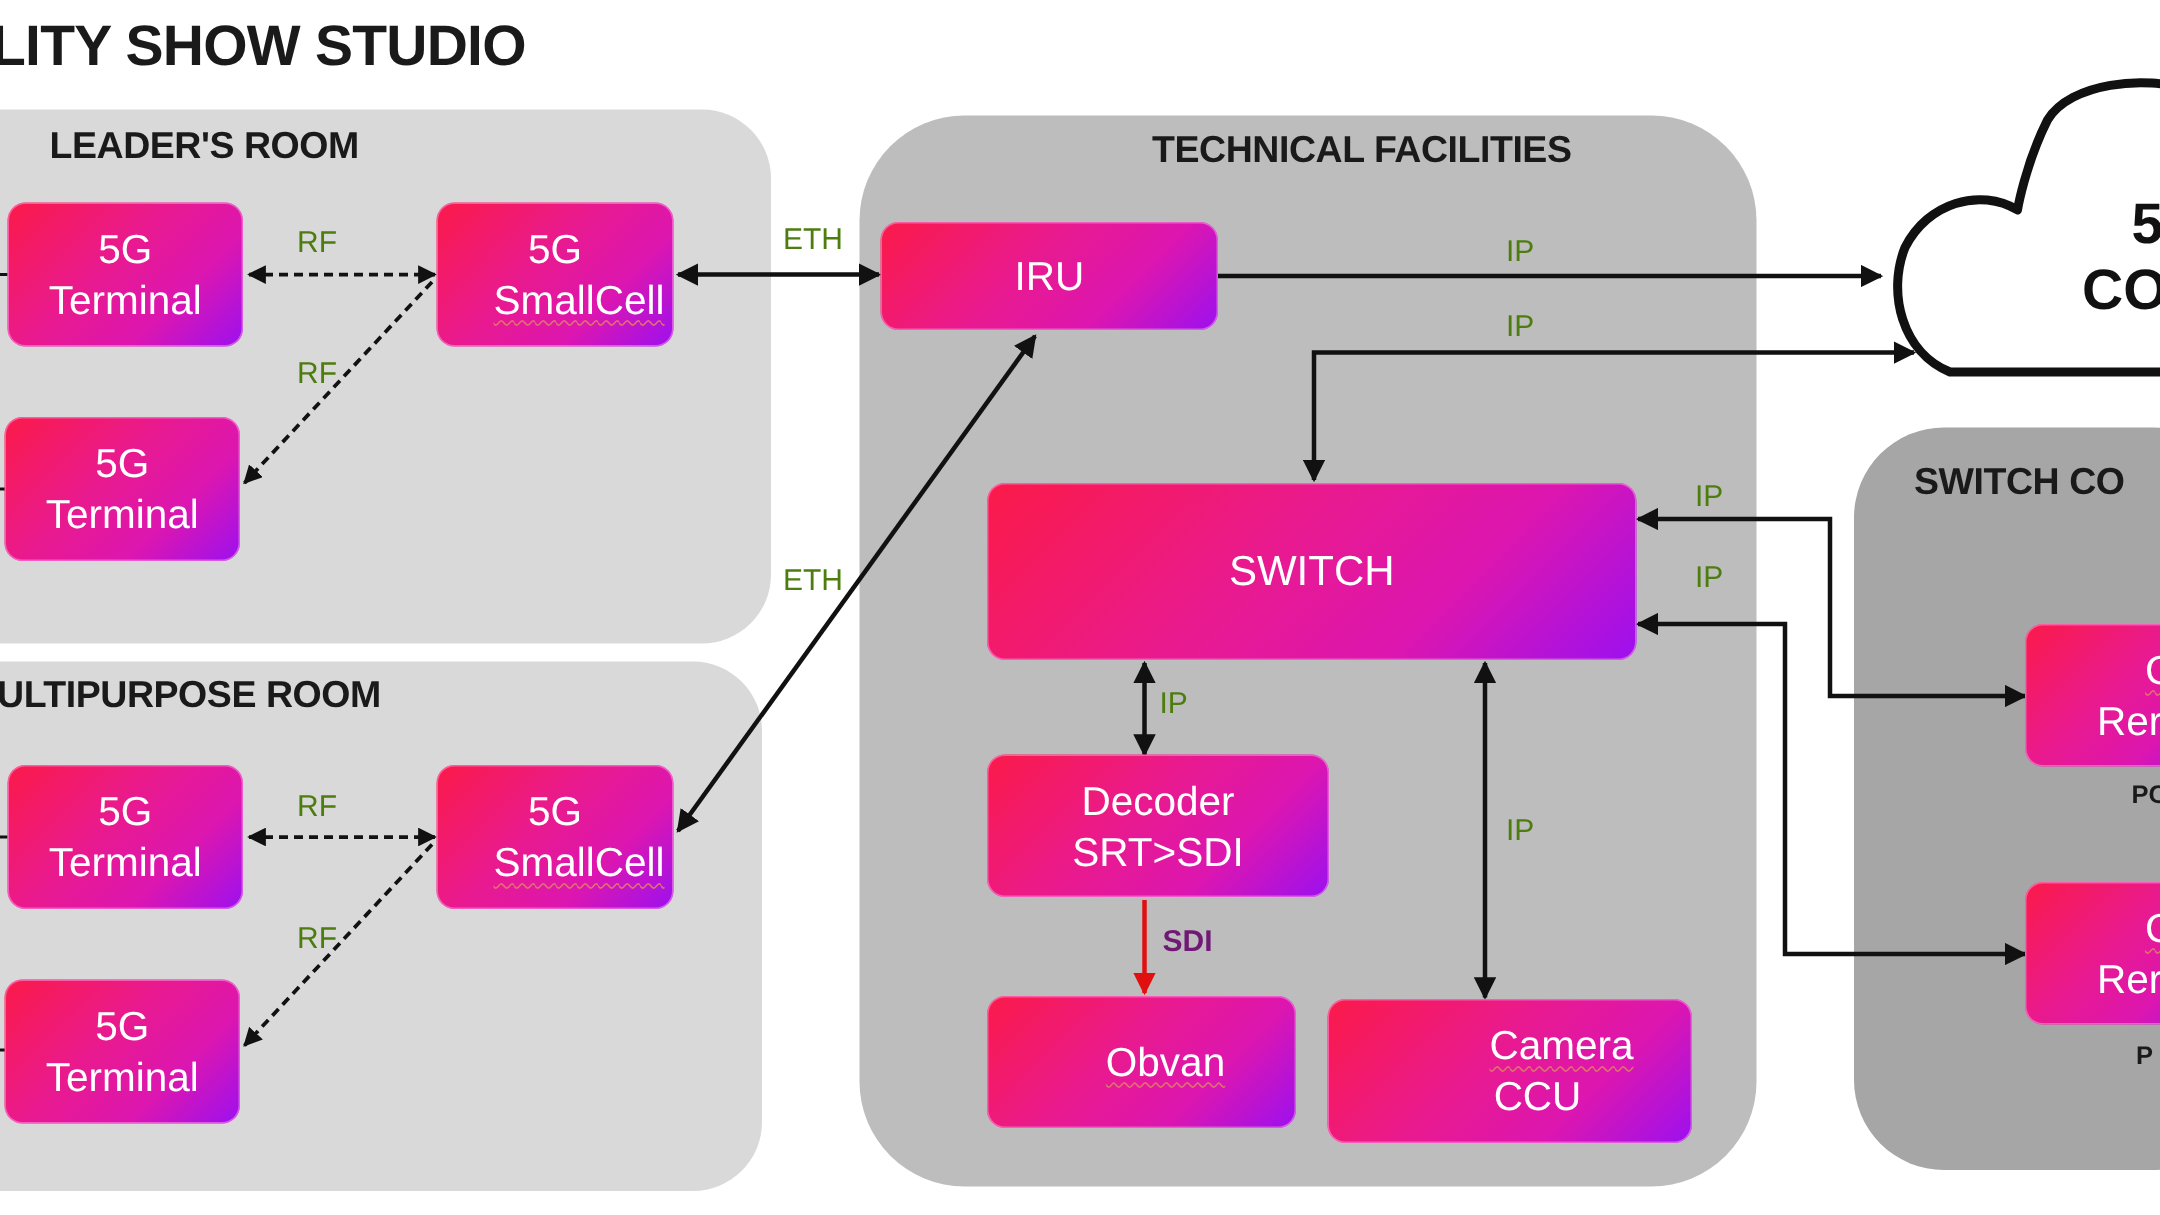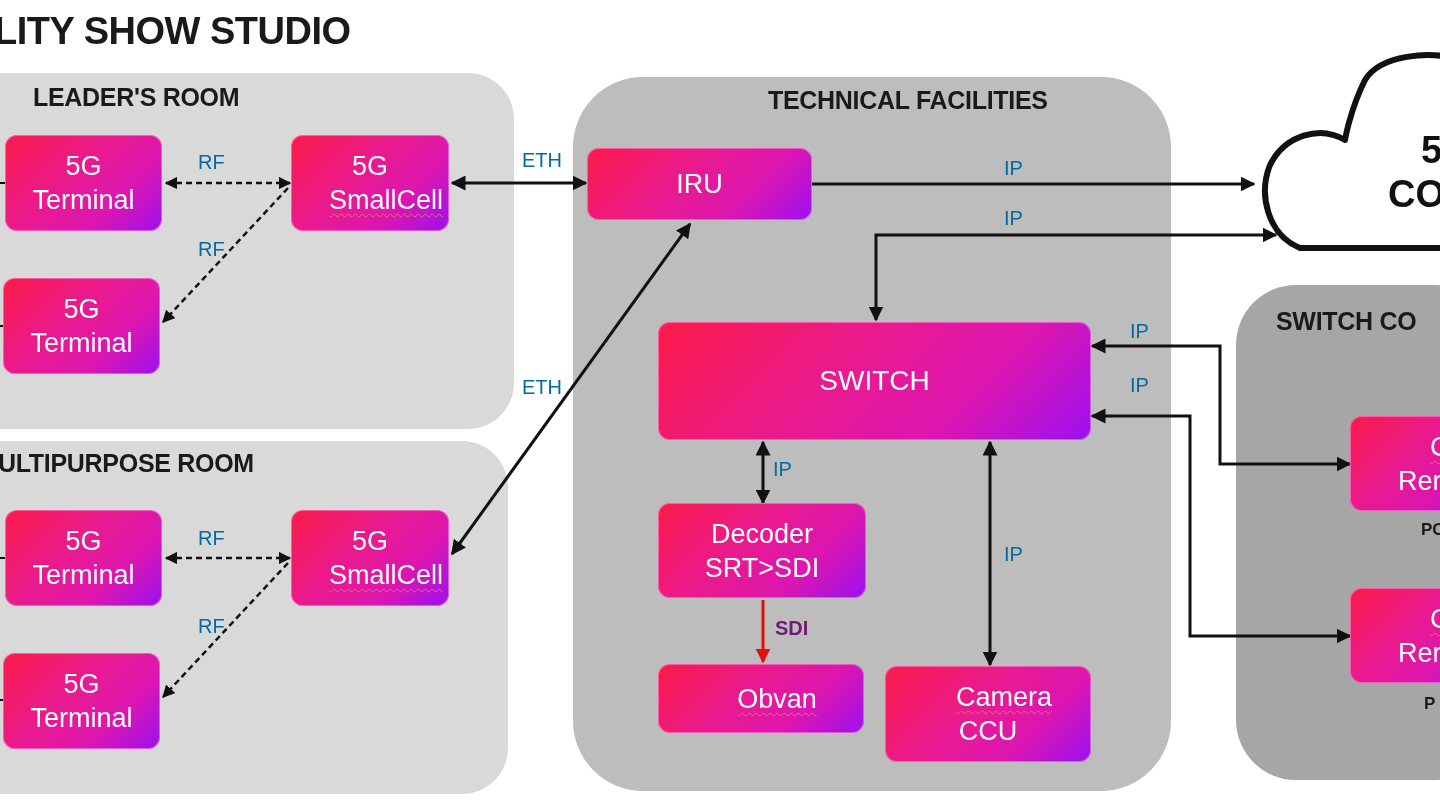--- a/index.html
+++ b/index.html
@@ -11,21 +11,21 @@
   .region-light { background:#d9d9d9; }
   .region-mid { background:#bdbdbd; }
   .region-dark { background:#a6a6a6; }
   .region-label { position:absolute; font-size:25px; font-weight:bold; color:#1a1a1a; white-space:nowrap; letter-spacing:-0.3px; }
   .node { position:absolute; border-radius:12px; color:#fff; display:flex; flex-direction:column;
           align-items:center; justify-content:center; text-align:center; font-size:27px; line-height:34px;
           background:linear-gradient(135deg, #fb1a48 0%, #ea1a8c 40%, #dc16b0 70%, #9c10f0 100%);
           box-shadow:0 0 0 1px rgba(255,150,230,0.55) inset; }
   .node span { display:block; white-space:nowrap; }
   .squiggle { text-decoration:underline wavy #e07070; text-decoration-thickness:1px; text-underline-offset:4px;margin-left:32px; }
-  .link-label { position:absolute; font-size:20px; color:#0369a1; white-space:nowrap; }
+  .link-label { position:absolute; font-size:20px; color:#4d7c0f; white-space:nowrap; }
   .link-label.bold { font-weight:bold; color:#701a75; }
   .sub-label { position:absolute; font-size:17px; font-weight:bold; color:#1a1a1a; white-space:nowrap; }
   svg.links { position:absolute; left:0; top:0; width:1440px; height:810px; pointer-events:none; }
   .cloud-text { position:absolute; font-size:38px; font-weight:bold; color:#111; text-align:center; line-height:44px; white-space:nowrap; }
 </style>
 </head>
 <body>
 
 <div class="region region-light" style="left:-60px; top:73px; width:574px; height:356px;"></div>
 <div class="region region-light" style="left:-60px; top:441px; width:568px; height:353px;"></div>
@@ -123,28 +123,28 @@
   <span>5G</span>
   <span class="squiggle">SmallCell</span>
 </div>
 
 <div class="node" style="left:587px; top:148px; width:225px; height:72px;">
   <span>IRU</span>
 </div>
 <div class="node" style="left:658px; top:322px; width:433px; height:118px; font-size:28px;">
   <span>SWITCH</span>
 </div>
-<div class="node" style="left:658px; top:503px; width:208px; height:95px;">
+<div class="node" style="left:658px; top:503px; width:228px; height:95px;">
   <span>Decoder</span>
   <span>SRT&gt;SDI</span>
 </div>
-<div class="node" style="left:658px; top:664px; width:206px; height:69px;">
+<div class="node" style="left:658px; top:664px; width:206px; height:88px;">
   <span class="squiggle">Obvan</span>
 </div>
-<div class="node" style="left:885px; top:666px; width:206px; height:96px;">
+<div class="node" style="left:885px; top:666px; width:206px; height:96px;padding-left:37px;">
   <span class="squiggle">Camera</span>
   <span>CCU</span>
 </div>
 
 <div class="node" style="left:1350px; top:416px; width:140px; height:95px; align-items:flex-start; padding-left:48px; box-sizing:border-box;">
   <span class="squiggle">Car</span>
   <span>Rer</span>
 </div>
 <div class="sub-label" style="left:1421px; top:520px;">PC</div>
 

